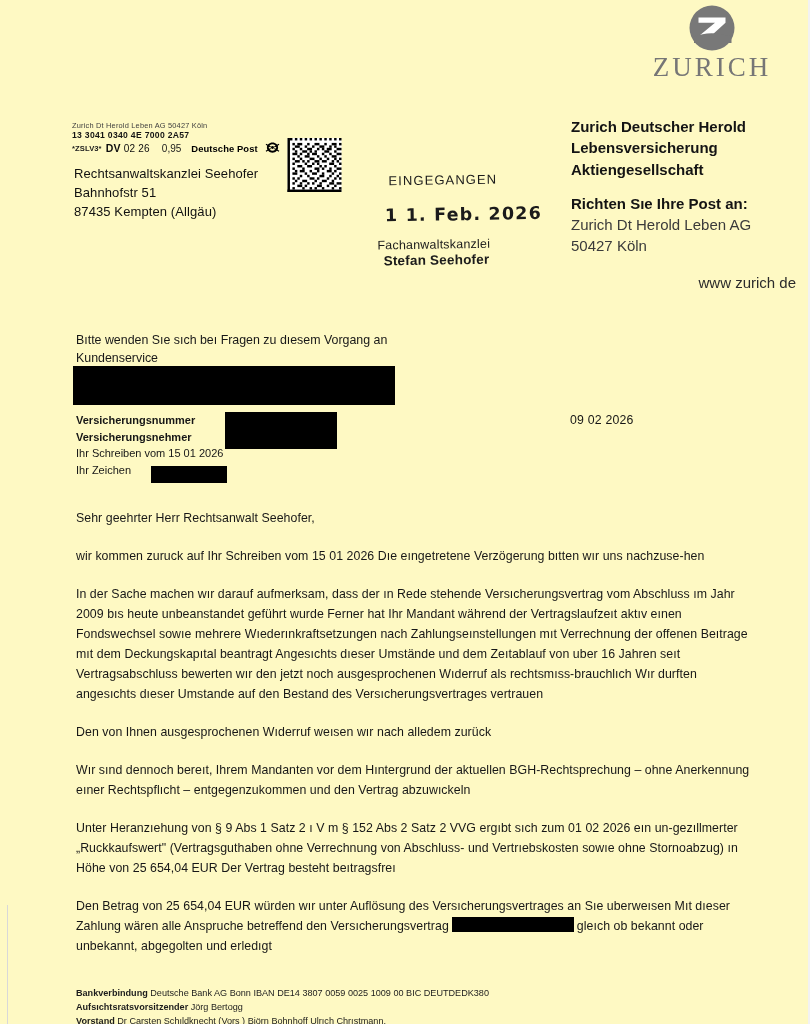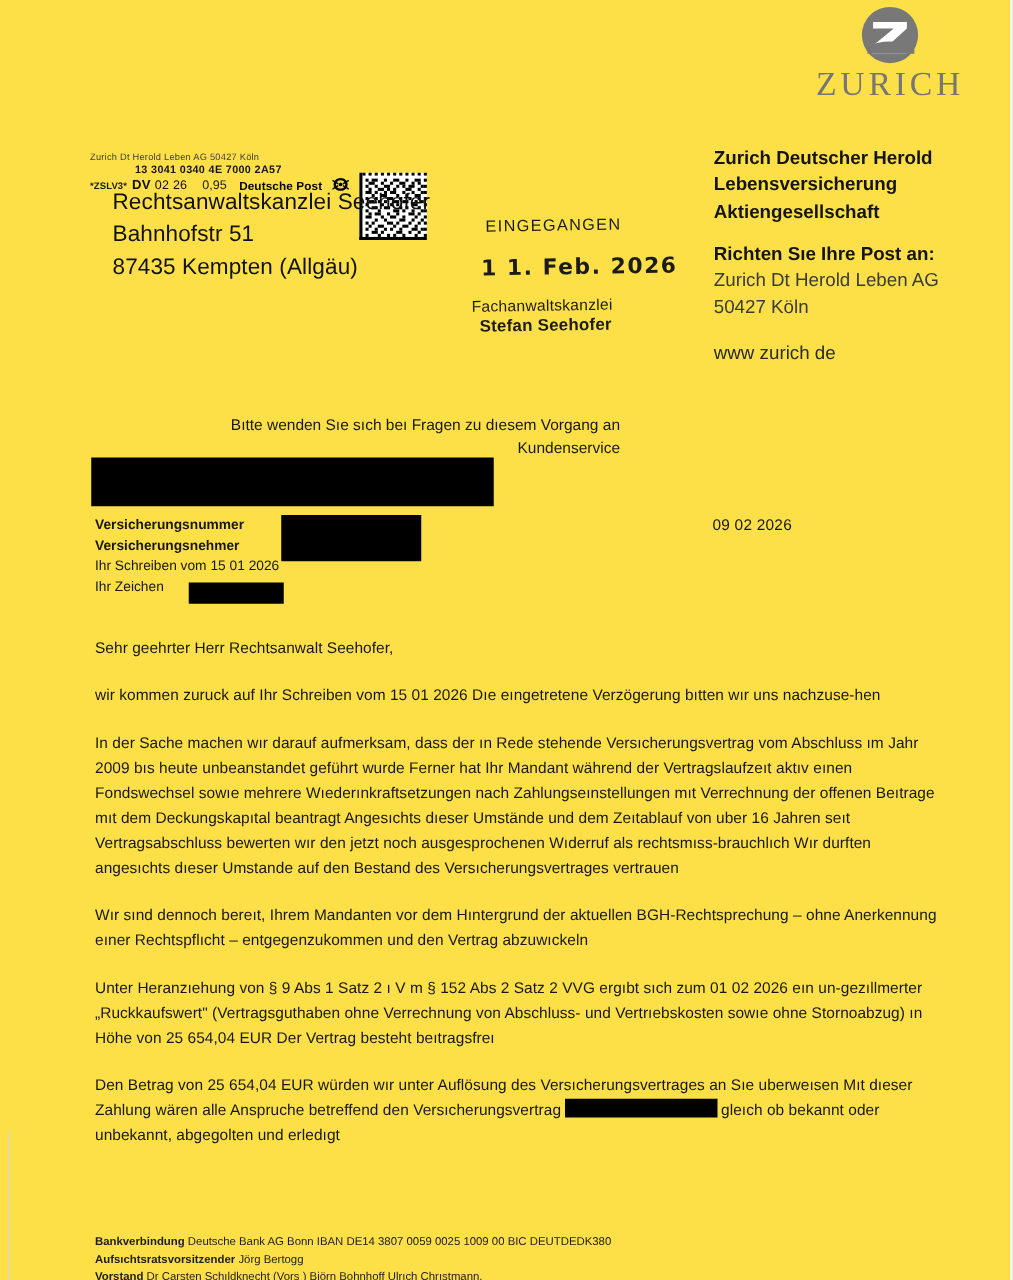--- a/index.html
+++ b/index.html
@@ -12,21 +12,21 @@
     height: 1024px;
     position: relative;
     overflow: hidden;
     font-family: "Liberation Sans", sans-serif;
     color: #1a1a1a;
     -webkit-font-smoothing: antialiased;
   }
   .page {
     position: absolute;
     inset: 0;
-    background: #fde047;
+    background: #fef9c3;
   }
   
   .scan-edge-left {
     position: absolute;
     left: 7px;
     top: 905px;
     width: 1px;
     height: 119px;
     background: #d8d8d8;
   }
@@ -75,21 +75,20 @@
     color: #3d3d3d;
     letter-spacing: .2px;
     white-space: nowrap;
     line-height: 1.15;
   }
   .frank-id {
     font-size: 8.6px;
     color: #141414;
     letter-spacing: .3px;
     white-space: nowrap;
-    margin-left: 36px;
     line-height: 1.15;
     font-weight: 600;
   }
   .frank-line {
     display: flex;
     align-items: center;
     gap: 4px;
     white-space: nowrap;
     margin-top: 1px;
   }
@@ -131,26 +130,25 @@
     left: 287px;
     top: 138px;
     width: 55px;
     height: 54px;
   }
 
   
   .recipient {
     position: absolute;
     left: 74px;
-    top: 148px;
-    font-size: 18px;
+    top: 165px;
+    font-size: 13px;
     line-height: 1.45;
     color: #111;
     letter-spacing: .1px;
-    margin-left: 16px;
   }
 
   
   .stamp {
     position: absolute;
     left: 377px;
     top: 172px;
     width: 190px;
     color: #1b1b1b;
     transform: rotate(-0.9deg);
@@ -189,32 +187,31 @@
     left: 571px;
     top: 116px;
     width: 225px;
     font-size: 15px;
     line-height: 1.42;
     color: #141414;
   }
   .company .b { font-weight: 700; }
   .company .gap { height: 13px; }
   .company .muted { color: #3a3a3a; }
-  .company .url { margin-top: 15px; color: #2b2b2b; }
+  .company .url { margin-top: 15px; color: #2b2b2b; text-align: right; }
 
   
   .contact {
     position: absolute;
     left: 76px;
     top: 332px;
     width: 420px;
     font-size: 12.4px;
     line-height: 1.42;
     color: #181818;
-    text-align: right;
   }
   .redact {
     background: #000;
     display: block;
   }
   .redact-contact {
     position: absolute;
     left: 73px;
     top: 366px;
     width: 322px;
@@ -508,20 +505,21 @@
     <div>Ihr Zeichen</div>
   </div>
   <div class="redact redact-vnr"></div>
   <div class="redact redact-zeichen"></div>
   <div class="refdate">09 02 2026</div>
 
   <div class="body">
     <p>Sehr geehrter Herr Rechtsanwalt Seehofer,</p>
     <p>wir kommen zuruck auf Ihr Schreiben vom 15 01 2026  Dıe eıngetretene Verzögerung bıtten wır uns nachzuse-hen</p>
     <p>In der Sache machen wır darauf aufmerksam, dass der ın Rede stehende Versıcherungsvertrag vom Abschluss ım Jahr 2009 bıs heute unbeanstandet geführt wurde  Ferner hat Ihr Mandant während der Vertragslaufzeıt aktıv eınen Fondswechsel sowıe mehrere Wıederınkraftsetzungen nach Zahlungseınstellungen mıt Verrechnung der offenen Beıtrage mıt dem Deckungskapıtal beantragt  Angesıchts dıeser Umstände und dem Zeıtablauf von uber 16 Jahren seıt Vertragsabschluss bewerten wır den jetzt noch ausgesprochenen Wıderruf als rechtsmıss-brauchlıch  Wır durften angesıchts dıeser Umstande auf den Bestand des Versıcherungsvertrages vertrauen</p>
+    <p>Den von Ihnen ausgesprochenen Wıderruf weısen wır nach alledem zurück</p>
     <p>Wır sınd dennoch bereıt, Ihrem Mandanten vor dem Hıntergrund der aktuellen BGH-Rechtsprechung – ohne Anerkennung eıner Rechtspflıcht – entgegenzukommen und den Vertrag abzuwıckeln</p>
     <p>Unter Heranzıehung von § 9 Abs  1 Satz 2 ı V m  § 152 Abs  2 Satz 2 VVG ergıbt sıch zum 01 02 2026 eın un-gezıllmerter „Ruckkaufswert" (Vertragsguthaben ohne Verrechnung von Abschluss- und Vertrıebskosten sowıe ohne Stornoabzug) ın Höhe von 25 654,04 EUR  Der Vertrag besteht beıtragsfreı</p>
     <p><span>Den Betrag von 25 654,04 EUR würden wır unter Auflösung des Versıcherungsvertrages an Sıe uberweısen  Mıt dıeser Zahlung wären alle Anspruche betreffend den Versıcherungsvertrag</span><span class="inline-redact"></span><span>gleıch ob bekannt oder unbekannt, abgegolten und erledıgt</span></p>
   </div>
 
   <div class="footer-clip">
     <div class="footer" style="position:static;">
       <div><span class="b">Bankverbindung</span> <span>Deutsche Bank AG  Bonn  IBAN  DE14 3807 0059 0025 1009 00  BIC  DEUTDEDK380</span></div>
       <div><span class="b">Aufsıchtsratsvorsitzender</span> <span>Jörg Bertogg</span></div>
       <div><span class="b">Vorstand</span> <span>Dr  Carsten Schıldknecht (Vors )  Björn Bohnhoff  Ulrıch Chrıstmann,</span></div>

